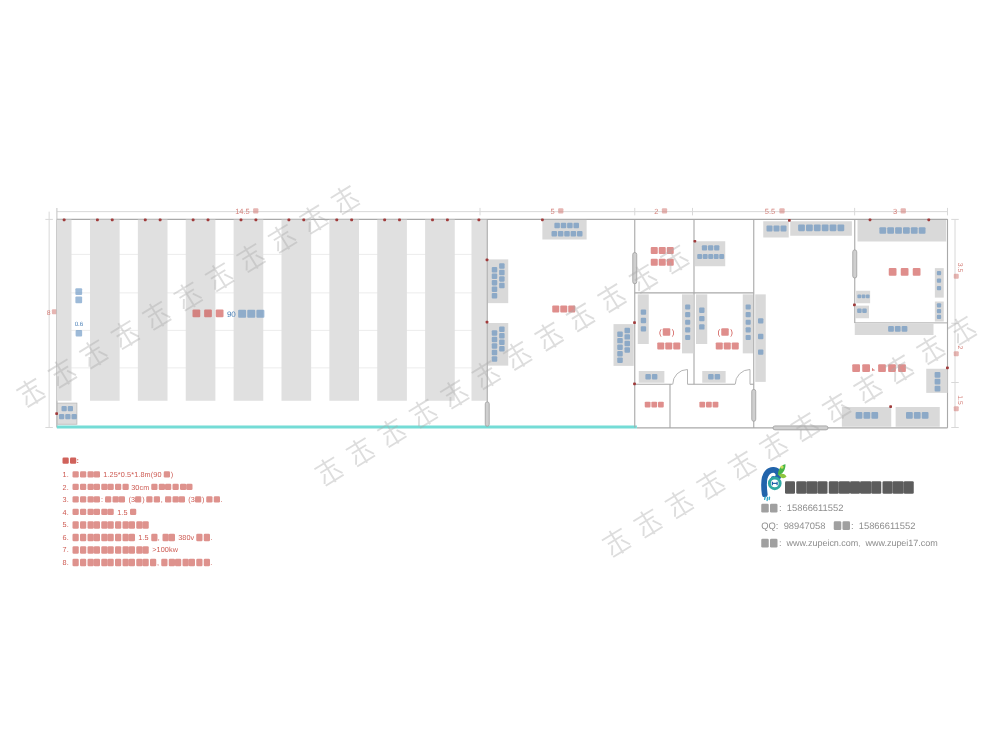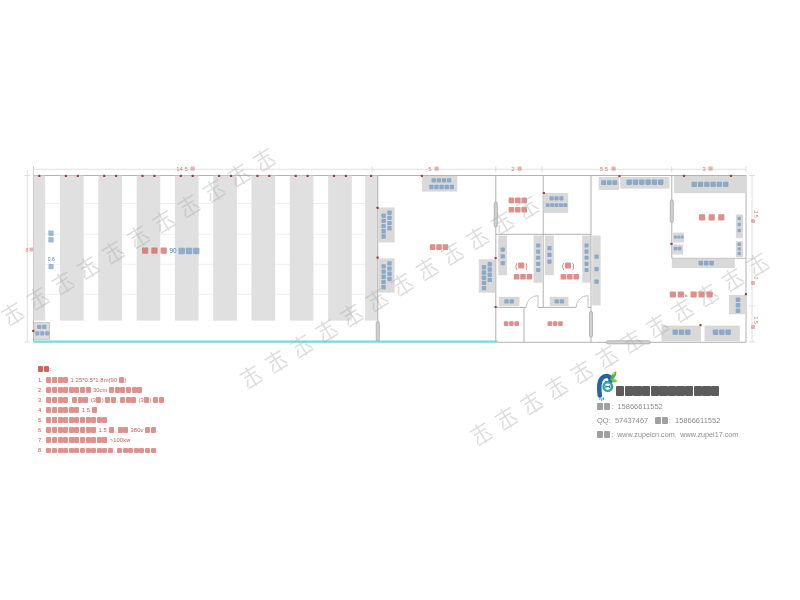--- a/index.html
+++ b/index.html
@@ -1,14 +1,14 @@
 <!DOCTYPE html>
 <html><head><meta charset="utf-8"><style>
 html,body{margin:0;padding:0;background:#fff;width:800px;height:600px;overflow:hidden;}
-#page{position:absolute;top:0;left:0;width:714px;height:600px;background:#fff;font-family:"Liberation Sans",sans-serif;filter:blur(0.30px);}
+#page{position:absolute;top:0;left:12px;width:714px;height:600px;background:#fff;font-family:"Liberation Sans",sans-serif;filter:blur(0.30px);}
 .note{position:absolute;left:38px;color:#cd5a52;font-size:5.8px;line-height:7px;letter-spacing:0.1px;white-space:nowrap;}
 .nb{display:inline-block;width:5.0px;height:5.7px;border-radius:1px;background:#cd5a52;opacity:.66;margin-right:0.6px;vertical-align:-1px;}
 .gb{display:inline-block;width:6.4px;height:6.9px;border-radius:1px;background:#8f8f8f;opacity:.85;margin-right:0.7px;vertical-align:-1.2px;}
 .cb{display:inline-block;width:8.3px;height:10px;border-radius:1px;background:#4e4e4e;opacity:.92;margin-right:0.35px;vertical-align:-1.5px;}
 </style></head><body>
 <div id="page">
 <svg width="800" height="600" viewBox="0 0 800 600" style="position:absolute;top:0;left:0">
 <g>
         <line x1="33.5" y1="169.3" x2="746.0" y2="169.3" stroke="#d8d8d8" stroke-width="0.8"></line>
         <line x1="372.0" y1="166.3" x2="372.0" y2="172.3" stroke="#d8d8d8" stroke-width="0.8"></line>
@@ -402,21 +402,21 @@
 <path d="M20.2,14.2 C20.6,8.8 23.2,5.8 26.4,5.4 C26.5,9.8 24.2,13.6 20.2,14.2 z" fill="#45b649"></path>
 <path d="M21,13.8 C23.6,12.2 26.2,12.8 27.2,15.4 C25,17.4 22.4,16.6 21,13.8 z" fill="#8dc63f"></path>
 <circle cx="23.6" cy="7.6" r="1.3" fill="#cede5e"></circle>
 <path d="M10.2,31.5 l-0.5,2 M12,32 l-0.3,2.4 M13.6,31.8 l-0.2,1.8" stroke="#35a9c9" stroke-width="1.1" stroke-linecap="round"></path>
 </svg>
 
 <div style="position:absolute;left:616px;top:380.5px;white-space:nowrap"><i class="cb"></i><i class="cb"></i><i class="cb"></i><i class="cb"></i><i class="cb"></i><i class="cb"></i><i class="cb"></i><i class="cb"></i><i class="cb"></i><i class="cb"></i><i class="cb"></i><i class="cb"></i></div>
 
 <div style="position:absolute;left:597px;top:402px;font-size:7.5px;color:#8d8d8d;white-space:nowrap"><i class="gb"></i><i class="gb"></i>:&nbsp; <span style="font-size:7.5px">15866611552</span></div>
 
-<div style="position:absolute;left:597px;top:416px;font-size:7.5px;color:#8d8d8d;white-space:nowrap">QQ:&nbsp; <span style="font-size:7.5px">57437467</span>&nbsp;&nbsp; <i class="gb"></i><i class="gb"></i>:&nbsp; <span style="font-size:7.5px">15866611552</span></div>
+<div style="position:absolute;left:597px;top:416px;font-size:7.5px;color:#8d8d8d;white-space:nowrap">QQ:&nbsp; <span style="font-size:7.5px">98947058</span>&nbsp;&nbsp; <i class="gb"></i><i class="gb"></i>:&nbsp; <span style="font-size:7.5px">15866611552</span></div>
 
 <div style="position:absolute;left:597px;top:430px;font-size:7.2px;color:#8d8d8d;white-space:nowrap"><i class="gb"></i><i class="gb"></i>:&nbsp; www.zupeicn.com<span style="font-size:6px">,</span>&nbsp; www.zupei17.com</div>
 
 <svg width="800" height="600" viewBox="0 0 800 600" style="position:absolute;top:0;left:0;pointer-events:none">
 <defs>
         <g id="wmc">
           <path d="M4,7 H26 M7,13 H23 M5,26 H25 M15,3 V28 M10,16 L5,24 M20,16 L25,24" stroke="#ababab" stroke-opacity="0.40" stroke-width="1.8" fill="none"></path>
         </g>
       </defs>
 

